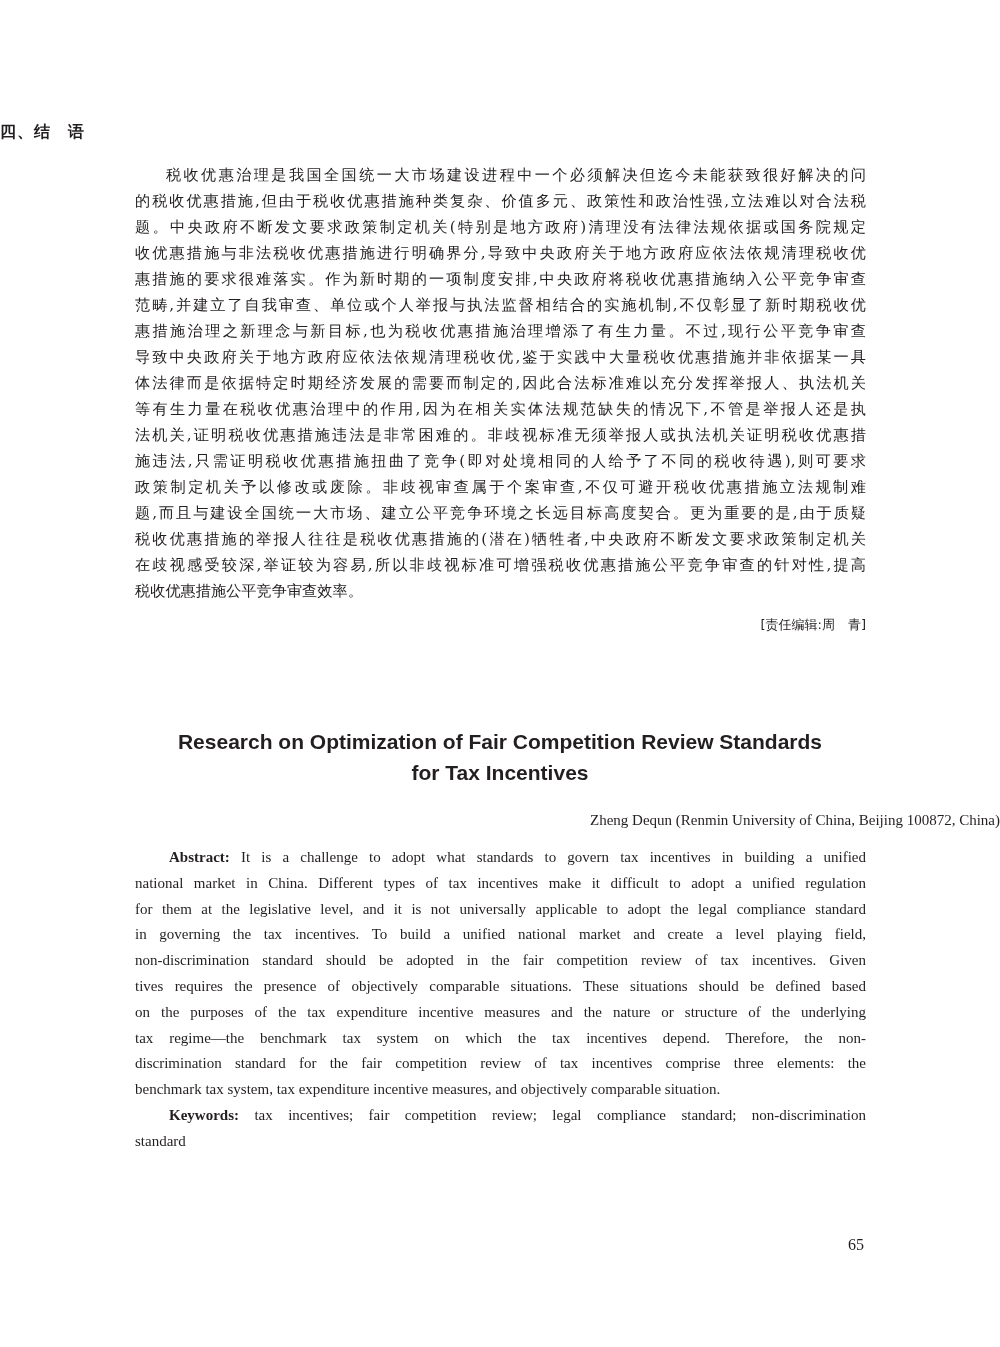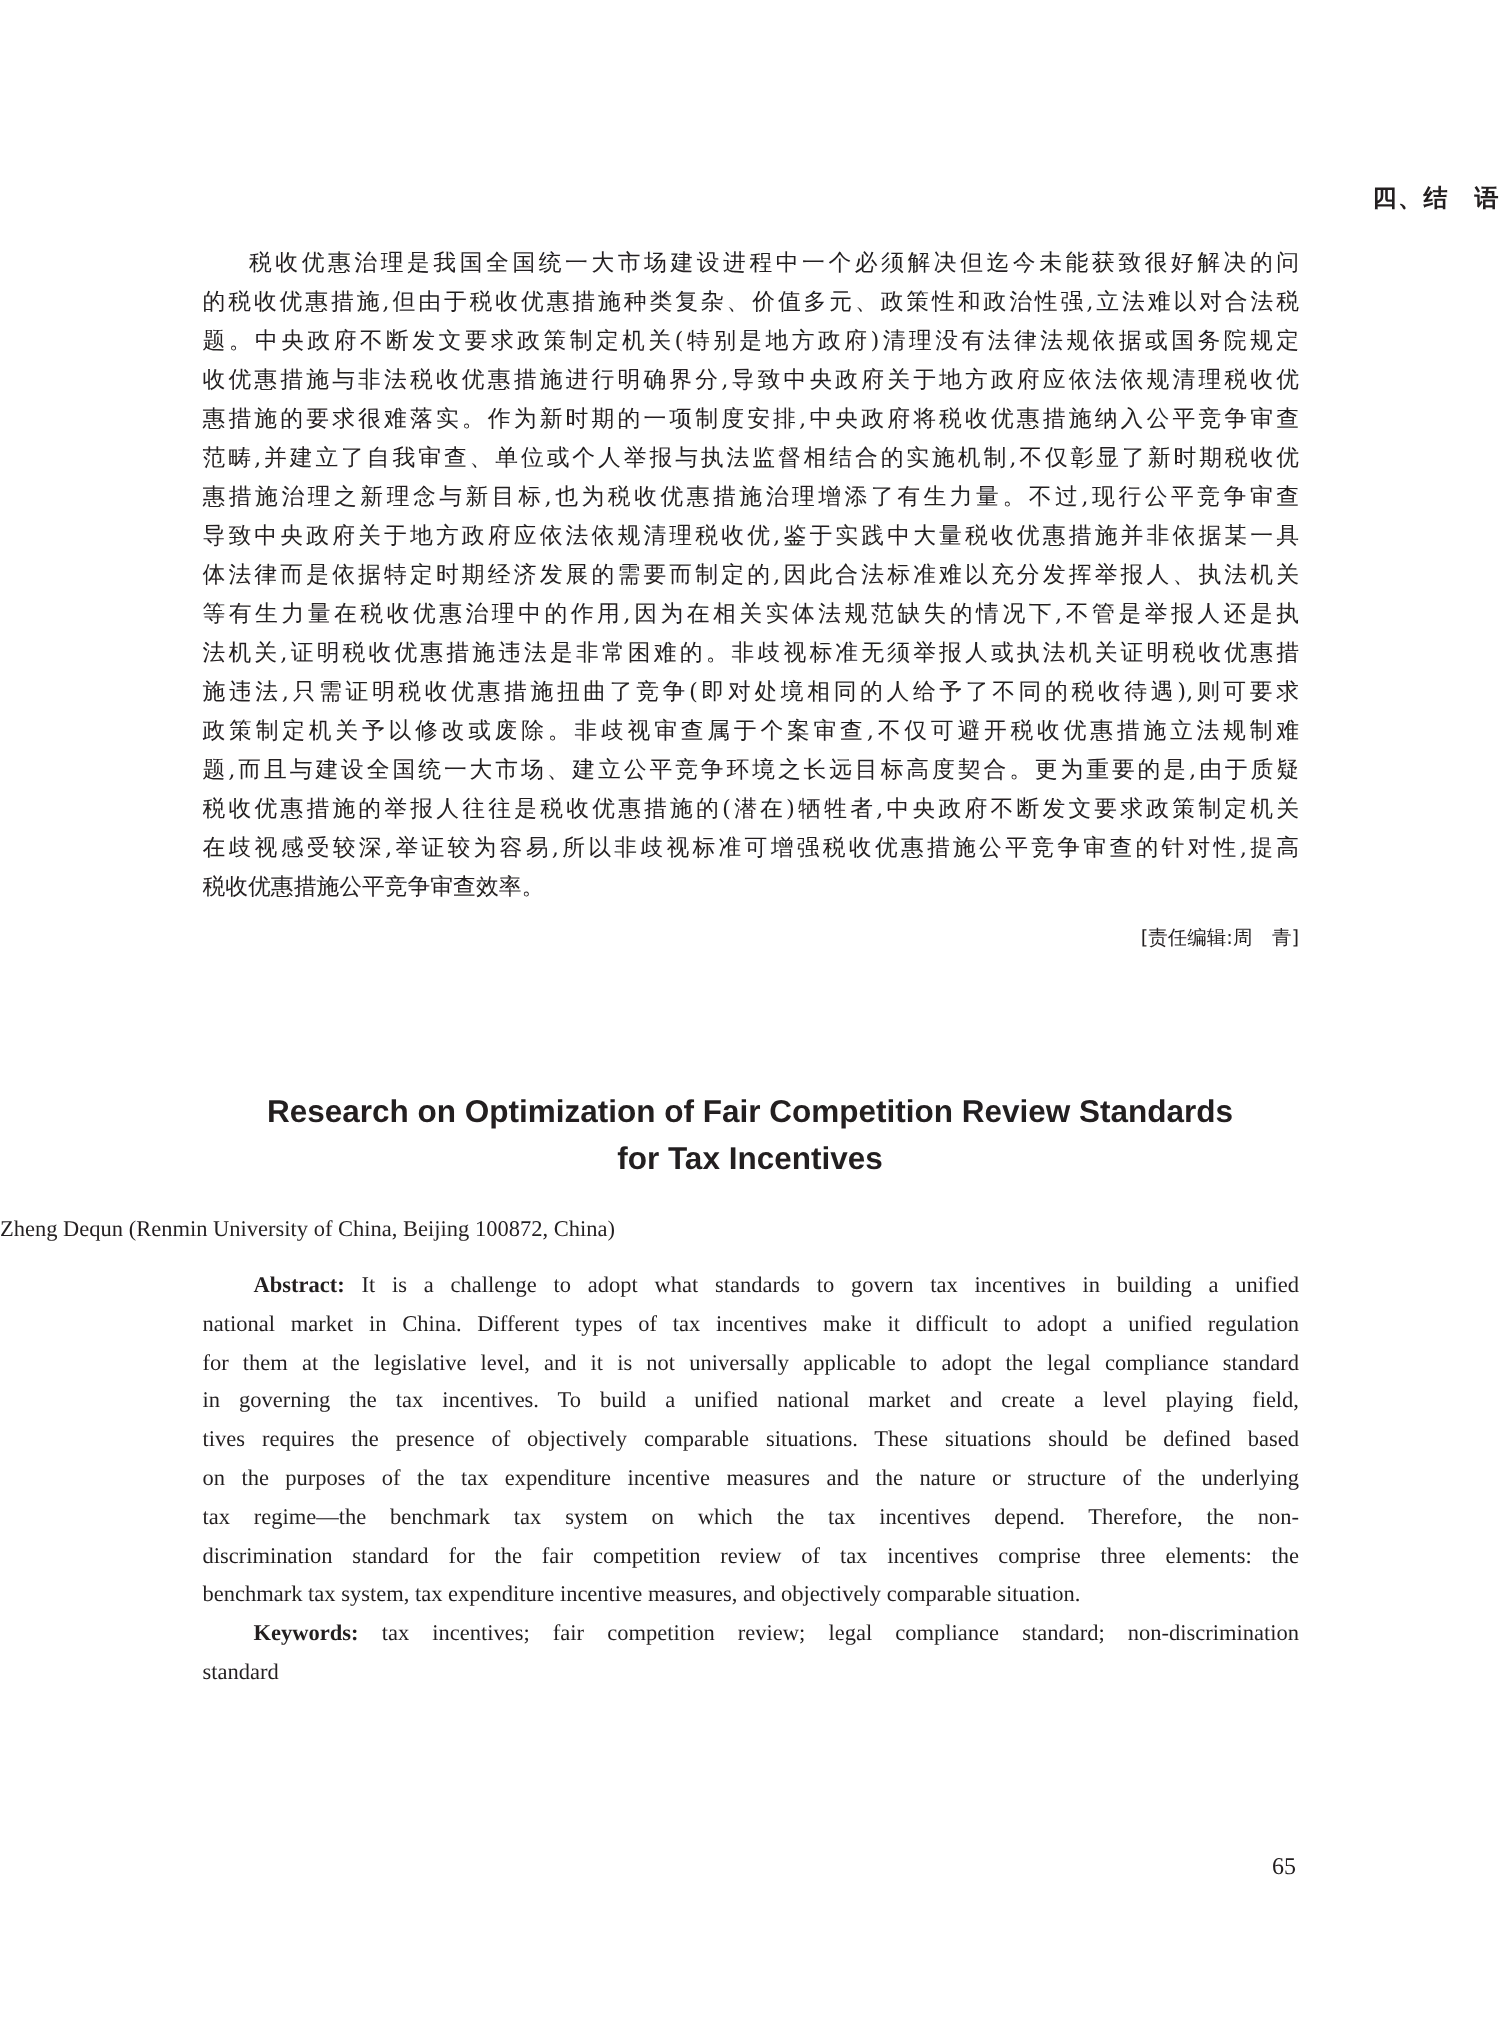--- a/index.html
+++ b/index.html
@@ -1,39 +1,39 @@
 <!DOCTYPE html>
 <html><head>
   <meta charset="utf-8">
   <style>
     html, body { margin: 0; padding: 0; background: #ffffff; }
     body { width: 1000px; height: 1347px; position: relative; overflow: hidden; color: #231f20; }
     .page { position: absolute; left: 0; top: 0; width: 1000px; height: 1347px; }
     .section-heading {
-      position: absolute; left: 0; width: 1000px; top: 122px; text-align: right;
+      position: absolute; left: 0; width: 1000px; top: 122px; text-align: left;
       font-family: "DejaVu Sans", sans-serif; font-weight: bold; font-size: 16px; letter-spacing: 1px;
     }
     .cn-body {
       position: absolute; left: 135px; width: 731px; top: 162px;
       font-family: "DejaVu Serif", serif; font-size: 15.2px; line-height: 26px;
     }
     .cn-line { display: block; white-space: nowrap; text-align: justify; text-align-last: justify; height: 26px; overflow: hidden; }
     .cn-line.first { padding-left: 31px; }
     .cn-line.last { text-align-last: left; }
     .editor {
       position: absolute; right: 134px; top: 616px;
       font-family: "DejaVu Sans", sans-serif; font-size: 13px;
     }
     .en-title {
       position: absolute; left: 0; width: 1000px; top: 726px; text-align: center;
       font-family: Liberation Sans, sans-serif; font-weight: bold; font-size: 21px; line-height: 31px;
     }
     .en-title span { display: block; }
     .author {
-      position: absolute; left: 0; width: 1000px; top: 812px; text-align: left;
+      position: absolute; left: 0; width: 1000px; top: 812px; text-align: right;
       font-family: "Liberation Serif", serif; font-size: 15px;
     }
     .abstract {
       position: absolute; left: 135px; width: 731px; top: 845px;
       font-family: "Liberation Serif", serif; font-size: 15px; line-height: 25.8px;
     }
     .ab-line { display: block; white-space: nowrap; text-align: justify; text-align-last: justify; height: 25.8px; overflow: hidden; }
     .ab-line.first { padding-left: 34px; }
     .ab-line.last { text-align-last: left; }
     .label { font-weight: bold; }
@@ -76,20 +76,21 @@
     <span>for Tax Incentives</span>
   </div>
 
   <div class="author">Zheng Dequn (Renmin University of China, Beijing 100872, China)</div>
 
   <div class="abstract">
     <span class="ab-line first"><span class="label">Abstract:</span><span> It is a challenge to adopt what standards to govern tax incentives in building a unified</span></span>
     <span class="ab-line">national market in China. Different types of tax incentives make it difficult to adopt a unified regulation</span>
     <span class="ab-line">for them at the legislative level, and it is not universally applicable to adopt the legal compliance standard</span>
     <span class="ab-line">in governing the tax incentives. To build a unified national market and create a level playing field,</span>
+    <span class="ab-line">non-discrimination standard should be adopted in the fair competition review of tax incentives. Given</span>
     <span class="ab-line">tives requires the presence of objectively comparable situations. These situations should be defined based</span>
     <span class="ab-line">on the purposes of the tax expenditure incentive measures and the nature or structure of the underlying</span>
     <span class="ab-line">tax regime—the benchmark tax system on which the tax incentives depend. Therefore, the non-</span>
     <span class="ab-line">discrimination standard for the fair competition review of tax incentives comprise three elements: the</span>
     <span class="ab-line last">benchmark tax system, tax expenditure incentive measures, and objectively comparable situation.</span>
     <span class="ab-line first"><span class="label">Keywords:</span><span> tax incentives; fair competition review; legal compliance standard; non-discrimination</span></span>
     <span class="ab-line last">standard</span>
   </div>
 
   <div class="page-number">65</div>

